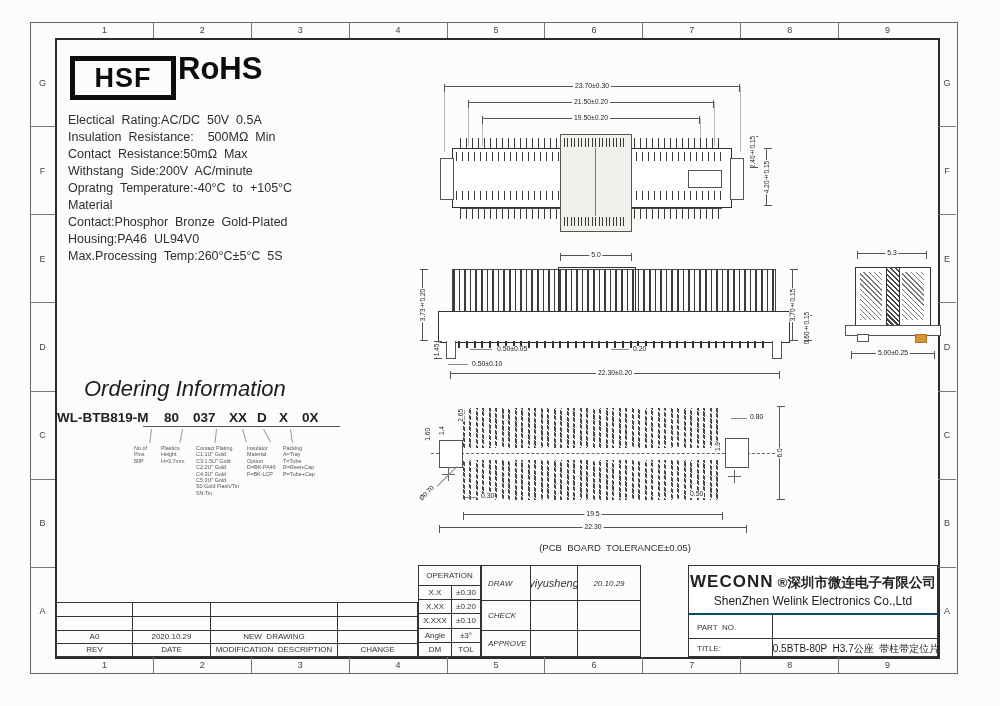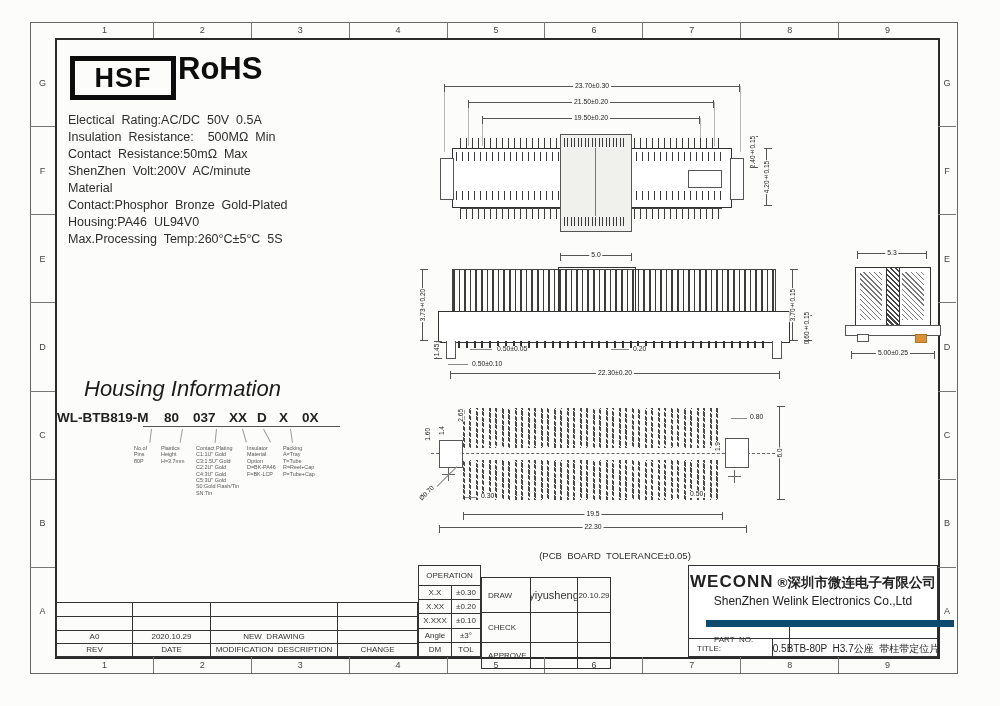--- a/index.html
+++ b/index.html
@@ -117,28 +117,29 @@
 
   <div class="hsf-box">
       <span>HSF</span>
     </div>
   <div class="rohs">RoHS</div>
 
   <div class="specs">
     <div>Electical  Rating:AC/DC  50V  0.5A</div>
     <div>Insulation  Resistance:    500MΩ  Min</div>
     <div>Contact  Resistance:50mΩ  Max</div>
-    <div>ShenZhen  Volt:200V  AC/minute</div>
+    <div>Withstang  Side:200V  AC/minute</div>
+    <div>Opratng  Temperature:-40°C  to  +105°C</div>
     <div>Material</div>
     <div>Contact:Phosphor  Bronze  Gold-Plated</div>
     <div>Housing:PA46  UL94V0</div>
     <div>Max.Processing  Temp:260°C±5°C  5S</div>
   </div>
 
-  <div class="ord-title">Housing Information</div>
+  <div class="ord-title">Ordering Information</div>
   <span class="ord-code" style="left:57px;">WL-BTB819-M</span>
   <span class="ord-code ord-seg" style="left:143px;">80</span>
   <span class="ord-code ord-seg" style="left:172px;">037</span>
   <span class="ord-code ord-seg" style="left:208px;">XX</span>
   <span class="ord-code ord-seg" style="left:236px;">D</span>
   <span class="ord-code ord-seg" style="left:258px;">X</span>
   <span class="ord-code ord-seg" style="left:281px;">0X</span>
   <div class="lead" style="left:151px;top:429px;height:14px;transform:rotate(7deg);"></div>
   <div class="lead" style="left:182px;top:429px;height:14px;transform:rotate(10deg);"></div>
   <div class="lead" style="left:216px;top:429px;height:14px;transform:rotate(6deg);"></div>
@@ -276,21 +277,21 @@
       </div>
     <div class="hline" style="left:40px;top:99px;width:12px;"></div>
     <div class="lbl" style="left:55px;top:95px;">0.30</div>
     <div class="lbl" style="left:264px;top:93px;">0.50</div>
     <div class="dim" style="left:38px;top:116px;width:260px;">
         <span>19.5</span>
       </div>
     <div class="dim" style="left:14px;top:129px;width:308px;">
         <span>22.30</span>
       </div>
-    <div class="caption" style="top:152px;">(PCB  BOARD  TOLERANCE±0.05)</div>
+    <div class="caption" style="top:144px;">(PCB  BOARD  TOLERANCE±0.05)</div>
   </div>
 
   <div class="grid-table" style="left:56px;top:602px;width:362px;height:55px;grid-template-columns:76px 78px 127px 1fr;grid-template-rows:repeat(4,1fr);">
     <div class="c noline-t"></div>
     <div class="c noline-t"></div>
     <div class="c noline-t"></div>
     <div class="c noline-t noline-r"></div>
     <div class="c"></div>
     <div class="c"></div>
     <div class="c"></div>
@@ -312,39 +313,39 @@
     <div class="c">X.XX</div>
     <div class="c noline-r">±0.20</div>
     <div class="c">X.XXX</div>
     <div class="c noline-r">±0.10</div>
     <div class="c">Angle</div>
     <div class="c noline-r">±3°</div>
     <div class="c">DM</div>
     <div class="c noline-r">TOL</div>
   </div>
 
-  <div class="grid-table" style="left:481px;top:577px;width:130px;height:92px;grid-template-columns:49px 47px 1fr;grid-template-rows:34px 30px 1fr;">
+  <div class="grid-table" style="left:481px;top:565px;width:160px;height:92px;grid-template-columns:49px 47px 1fr;grid-template-rows:34px 30px 1fr;font-style:italic;">
     <div class="c noline-t" style="justify-content:flex-start;padding-left:6px;">DRAW</div>
     <div class="c noline-t" style="font-size:11px;">yiyusheng</div>
     <div class="c noline-t noline-r">20.10.29</div>
     <div class="c" style="justify-content:flex-start;padding-left:6px;">CHECK</div>
     <div class="c"></div>
     <div class="c noline-r"></div>
     <div class="c" style="justify-content:flex-start;padding-left:6px;">APPROVE</div>
     <div class="c"></div>
     <div class="c noline-r"></div>
   </div>
 
 
   <div class="company" style="left:688px;top:565px;width:250px;height:92px;">
     <div class="row" style="top:0;height:47px;">
       <div class="line1"><span class="weconn">WECONN</span><span>®深圳市微连电子有限公司</span></div>
       <div class="line2">ShenZhen Welink Electronics Co.,Ltd</div>
     </div>
-    <div class="row" style="top:54px;height:25px;border-top:7px solid #0c4a6e;margin-left:17px;">
+    <div class="row" style="top:47px;height:25px;border-top:2px solid #0c4a6e;">
       <div class="lblcell" style="left:0;top:0;width:84px;height:25px;white-space:pre;">PART  NO.</div>
     </div>
     <div class="row" style="top:72px;height:19px;border-top:1px solid #333;">
       <div class="lblcell" style="left:0;top:0;width:84px;height:19px;">TITLE:</div>
       <div class="valcell" style="left:84px;top:0;width:166px;height:19px;font-size:10px;white-space:pre;">0.5BTB-80P  H3.7公座  带柱带定位片</div>
     </div>
   </div>
 
 </div>
 

